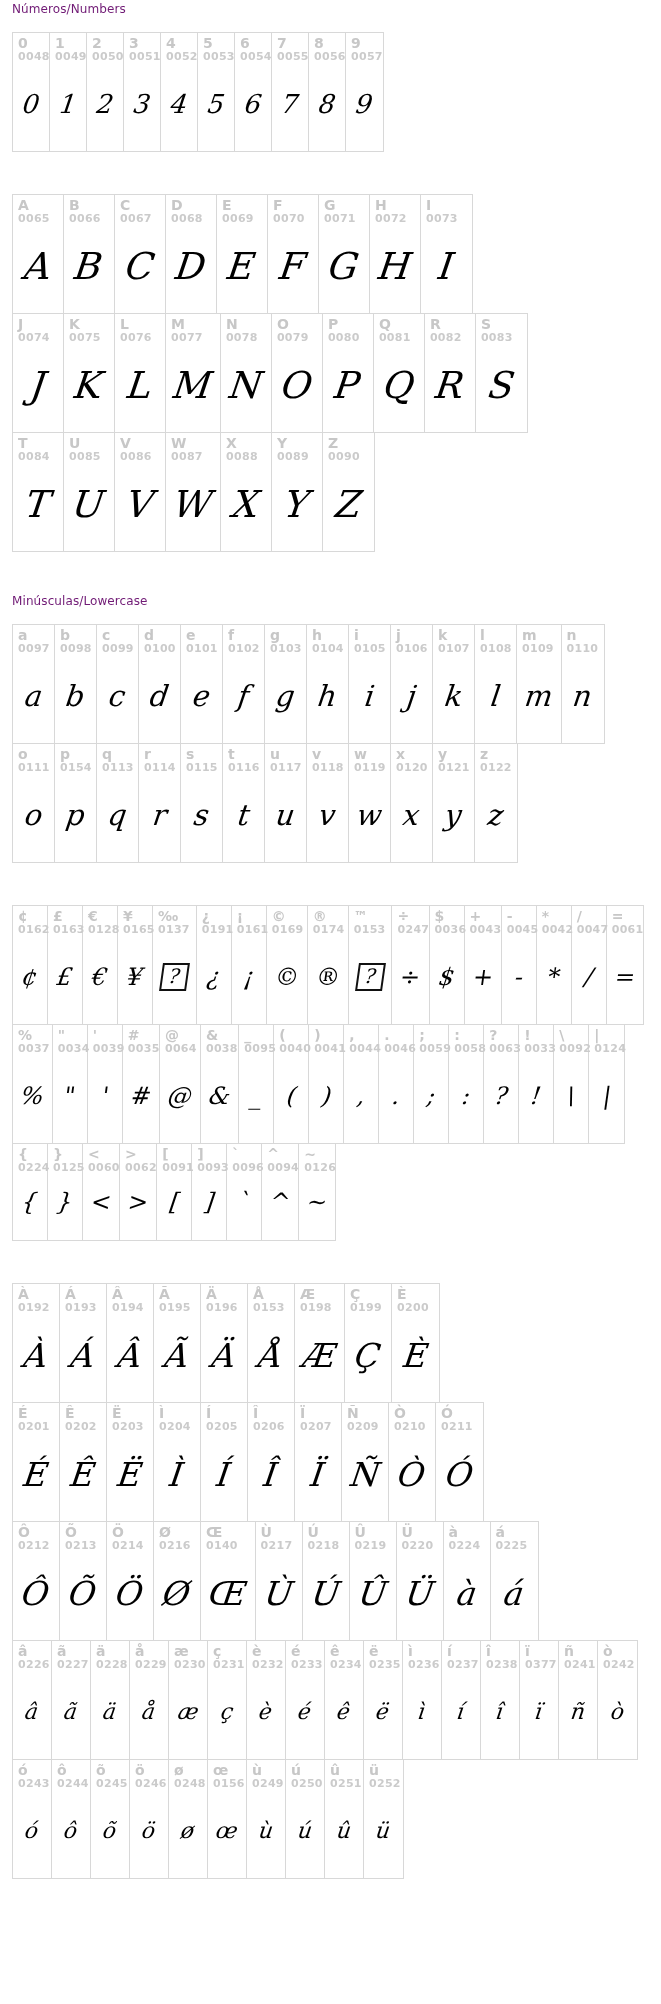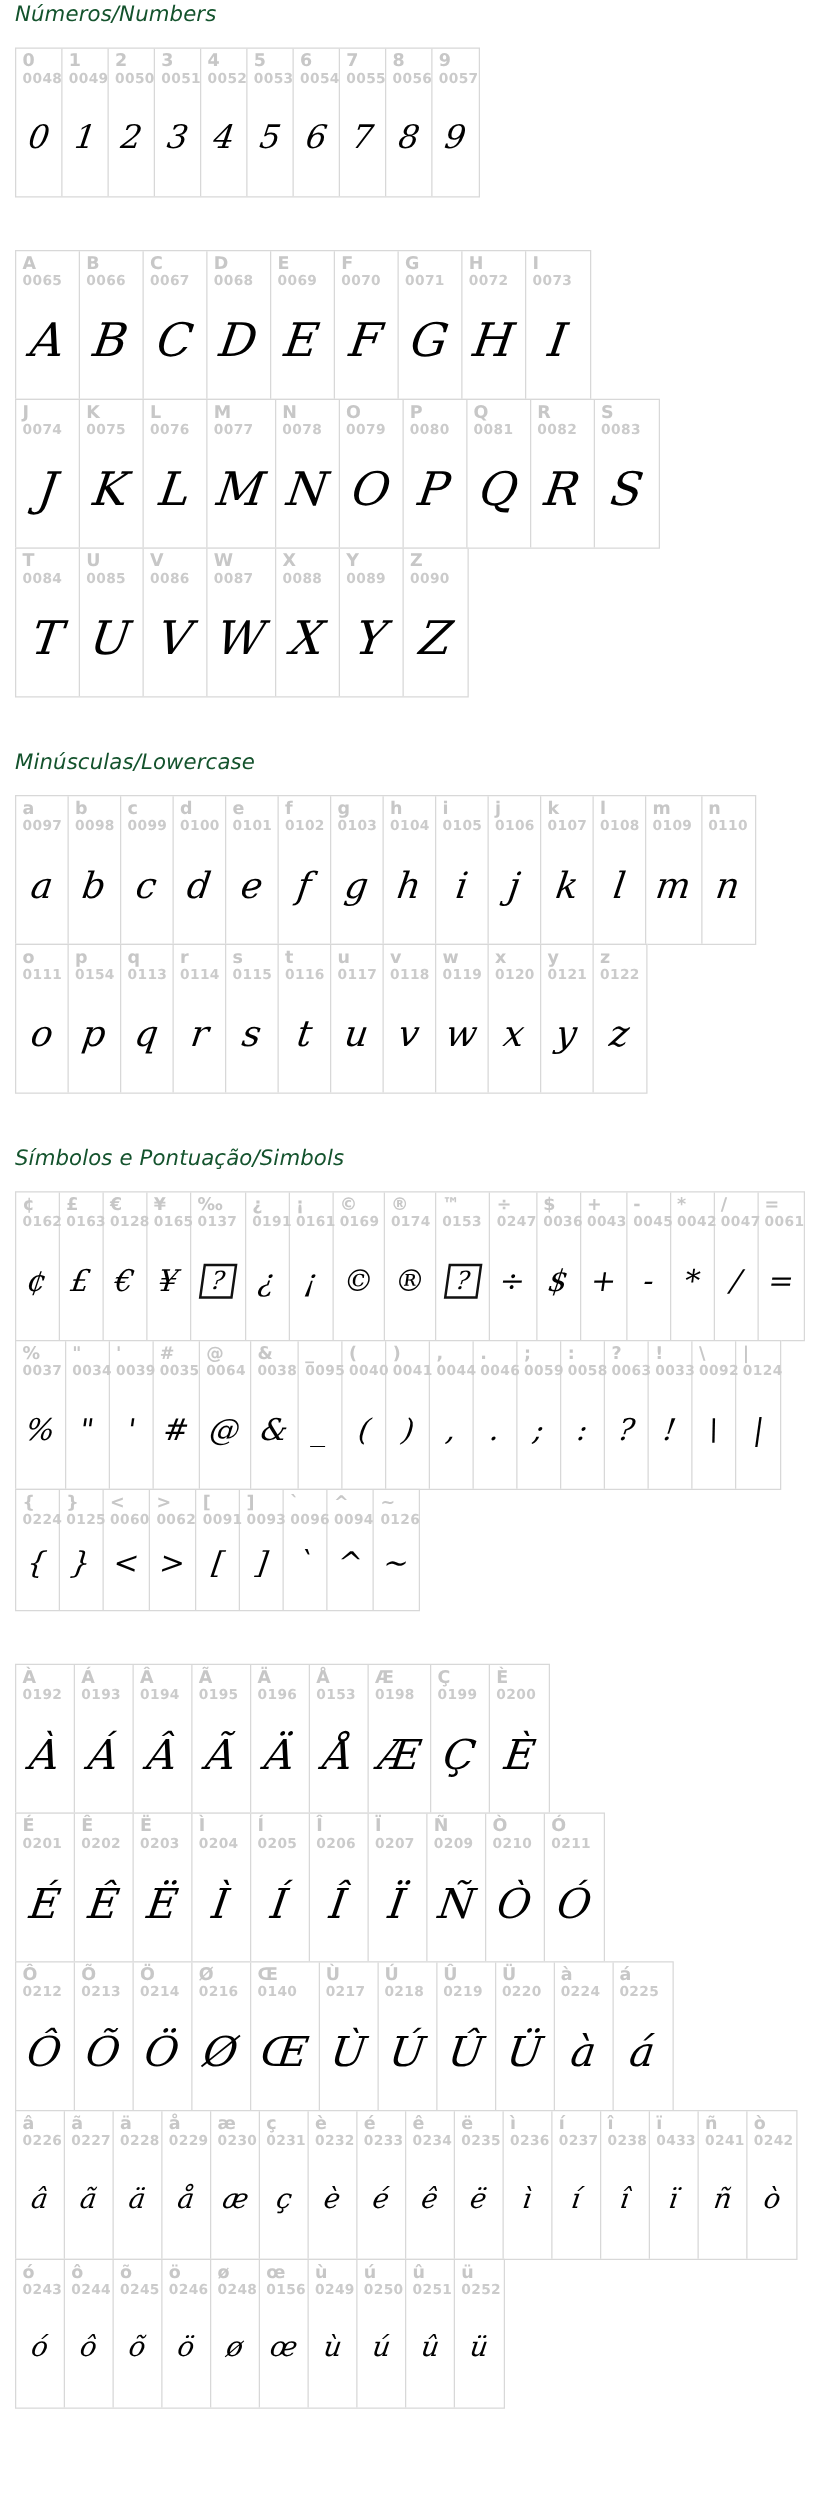--- a/index.html
+++ b/index.html
@@ -3,23 +3,22 @@
 <meta charset="utf-8">
 <style>
   html,body{margin:0;padding:0;background:#ffffff;}
   body{
     width:661px;height:2004px;overflow:hidden;position:relative;
     font-family:"DejaVu Sans","Liberation Sans",sans-serif;
   }
   #charmap{padding:2px 12px 0 12px;}
   .section{margin-bottom:42px;}
   .heading{
-    font-size:17px;font-weight:400;color:#14532d;margin:0 0 16px 0;
+    font-size:12px;font-weight:400;color:#701a75;margin:0 0 16px 0;
     letter-spacing:0.1px;
-    font-style:italic;
   }
   .rows{display:block;}
   .row{
     display:flex;width:max-content;background:#fff;
     border:1px solid #d8d8d8;
   }
   .row + .row{margin-top:-1px;}
   .cell{
     position:relative;box-sizing:border-box;
     display:flex;align-items:center;justify-content:center;
@@ -572,21 +571,20 @@
       <div class="ch">z</div>
       <div class="code">0122</div>
     </div>
     <div class="glyph">z</div>
   </div>
 </div>
       </div>
   </section>
 
   <section class="section sec-3">
-    <h2 class="heading">Símbolos e Pontuação/Simbols</h2>
     <div class="rows">
         <div class="row">
   <div class="cell">
     <div class="meta">
       <div class="ch">¢</div>
       <div class="code">0162</div>
     </div>
     <div class="glyph">¢</div>
   </div>
 
@@ -1277,21 +1275,21 @@
     <div class="meta">
       <div class="ch">î</div>
       <div class="code">0238</div>
     </div>
     <div class="glyph">î</div>
   </div>
 
   <div class="cell">
     <div class="meta">
       <div class="ch">ï</div>
-      <div class="code">0433</div>
+      <div class="code">0377</div>
     </div>
     <div class="glyph">ï</div>
   </div>
 
   <div class="cell">
     <div class="meta">
       <div class="ch">ñ</div>
       <div class="code">0241</div>
     </div>
     <div class="glyph">ñ</div>

